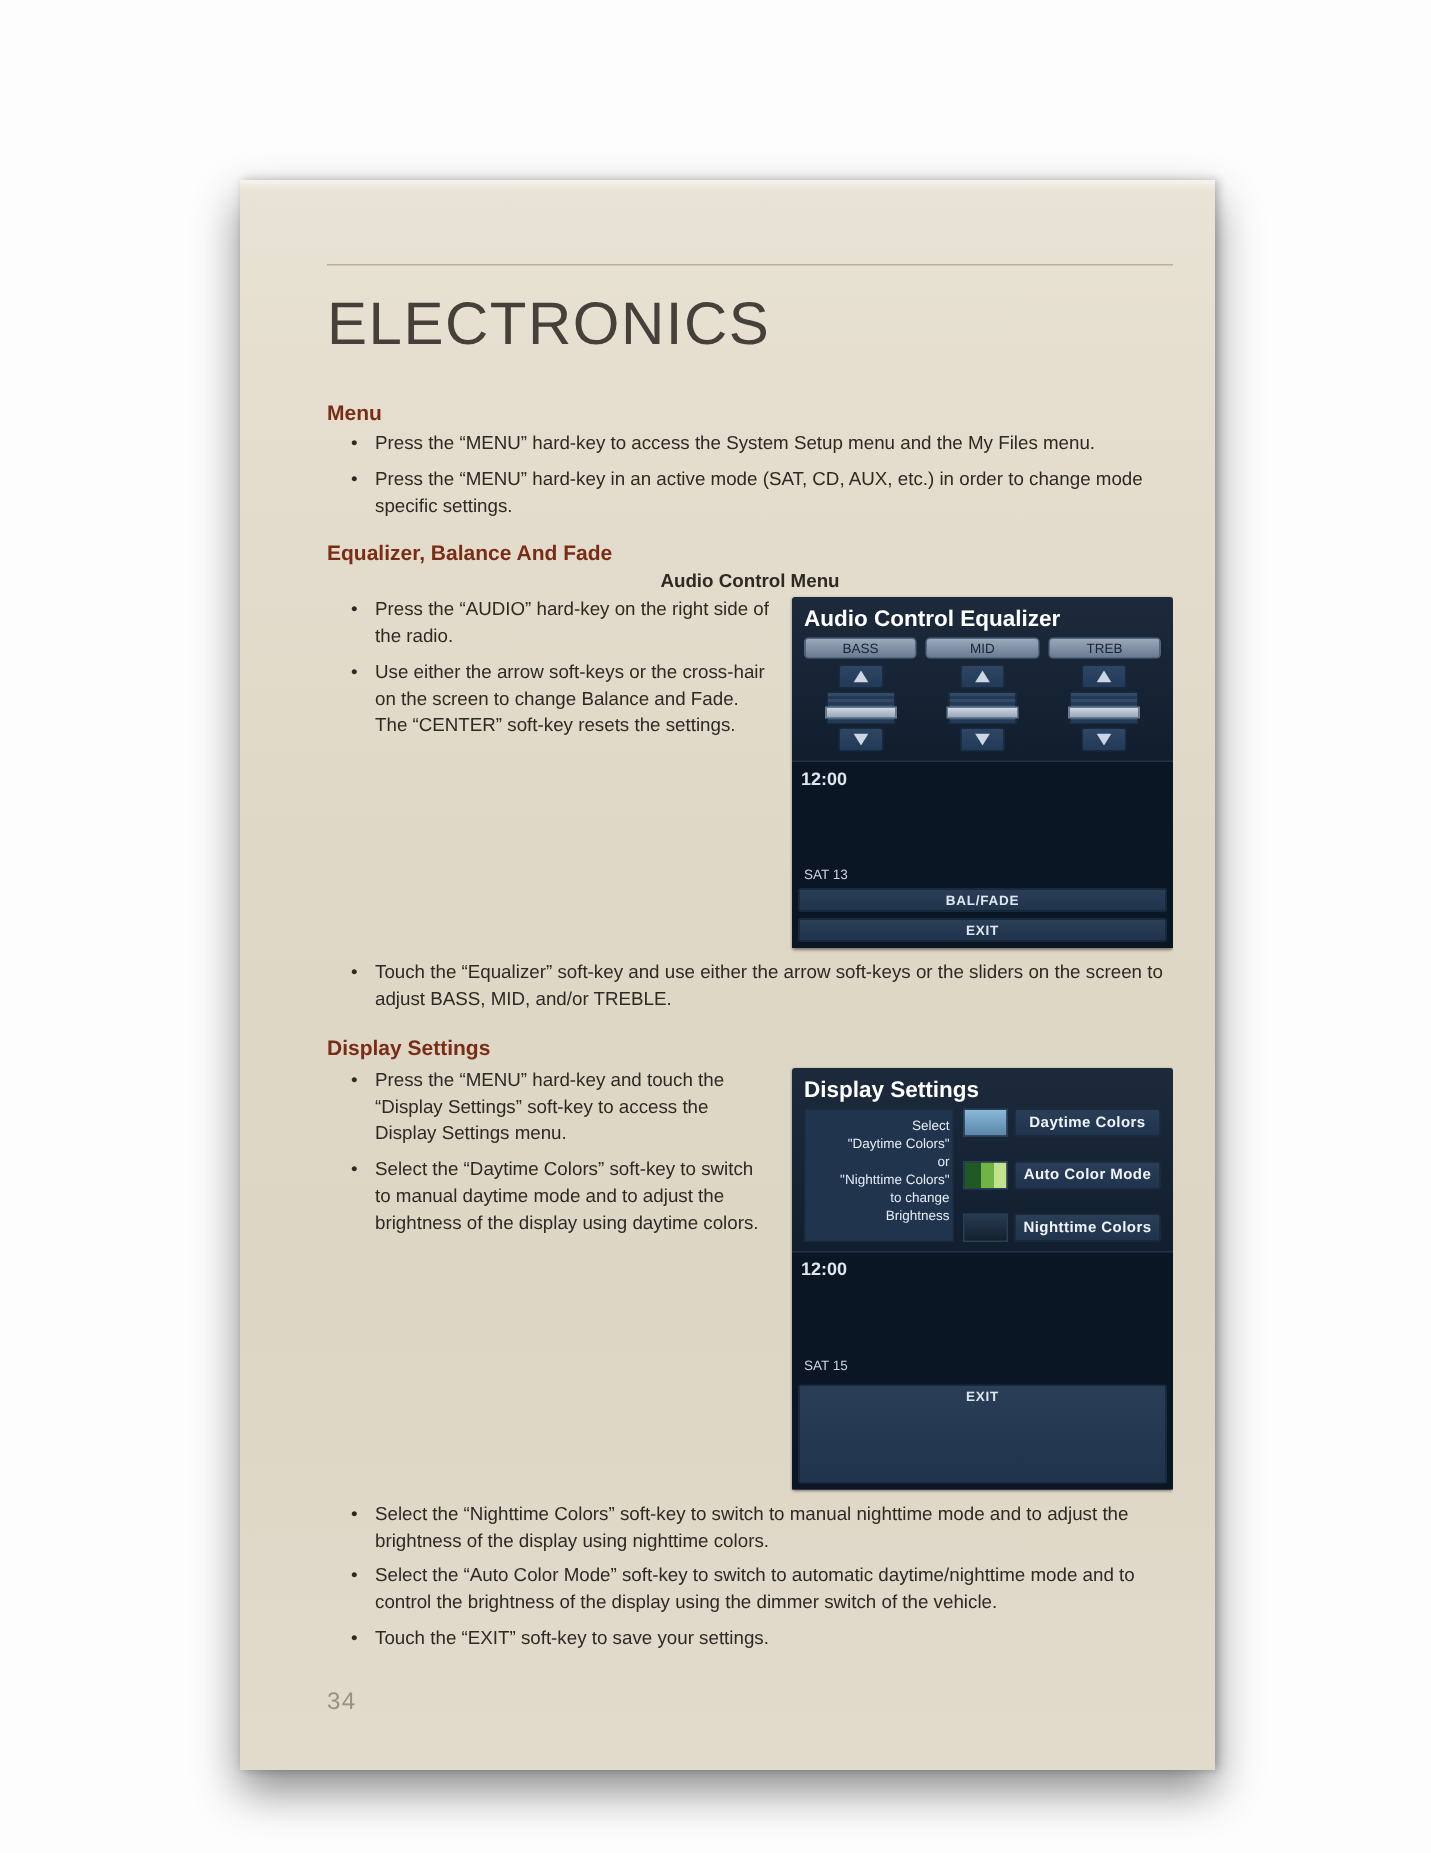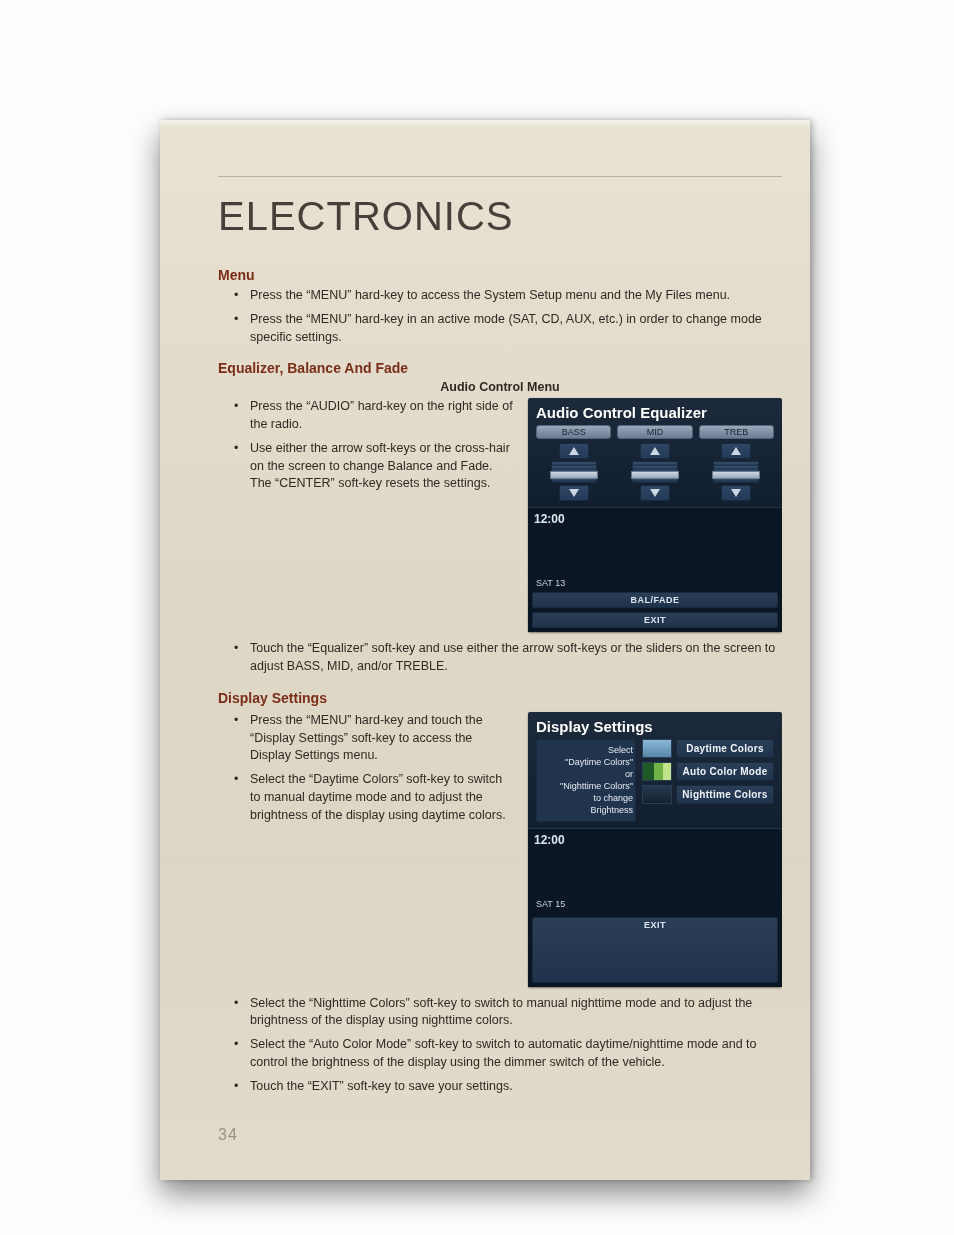--- a/index.html
+++ b/index.html
@@ -174,21 +174,21 @@
   .disp-left {
     width: 94px;
     background: #20344d;
     border: 1px solid #1a2a3d;
     text-align: right;
     font-size: 9px;
     color: #e6ecf4;
     line-height: 1.35;
     padding: 4px 2px;
   }
-  .disp-right { flex: 1; display: flex; flex-direction: column; gap: 4px; }
+  .disp-right { flex: 1; display: flex; flex-direction: column; gap: 16px; }
   .disp-row { display: flex; gap: 4px; align-items: stretch; }
   .swatch {
     width: 28px;
     background: linear-gradient(180deg,#89b8d8,#5a86a8);
     border: 1px solid #2b3e58;
   }
   .swatch.dark { background: linear-gradient(180deg,#263a4f,#15202e); }
   .swatch.auto { background: linear-gradient(90deg,#1f5a26 0 40%, #71b347 40% 70%, #c1e38b 70% 100%); }
   .disp-btn {
     flex: 1;

